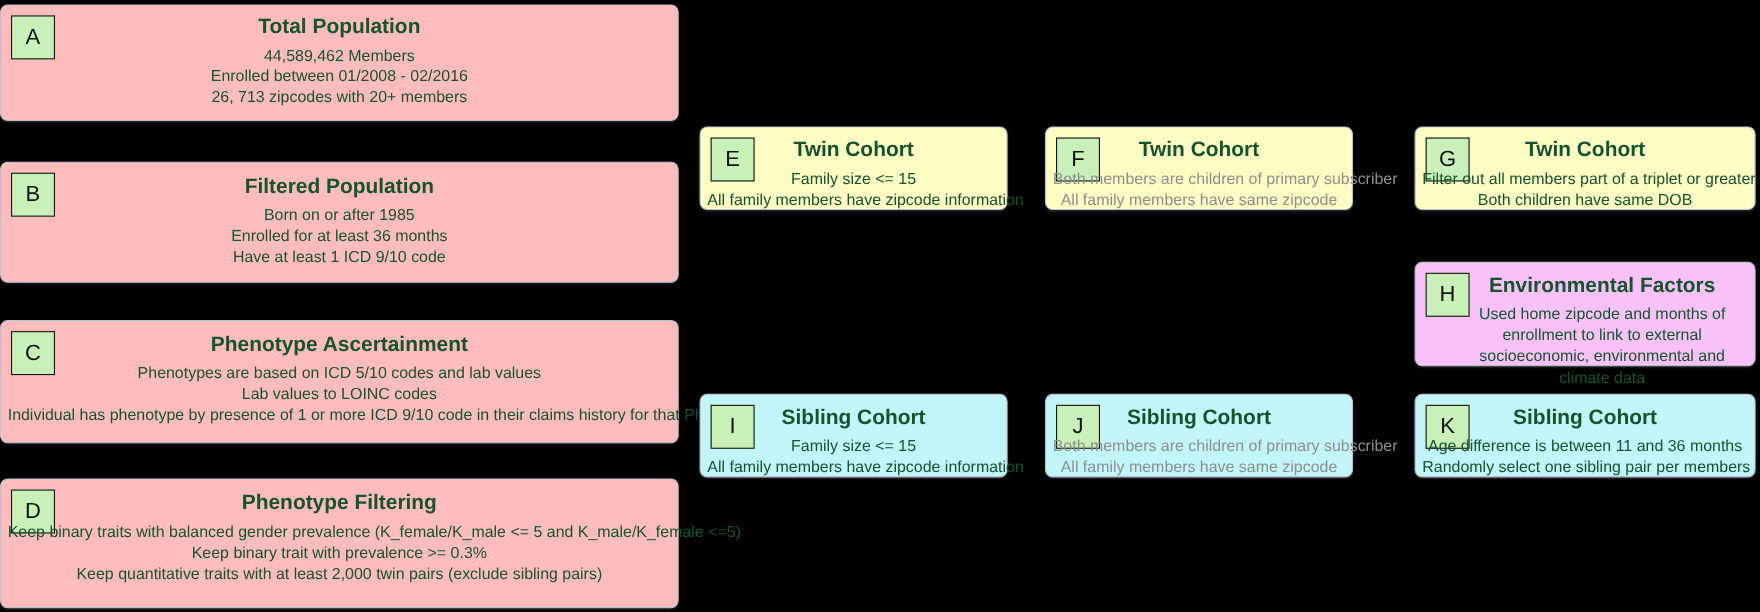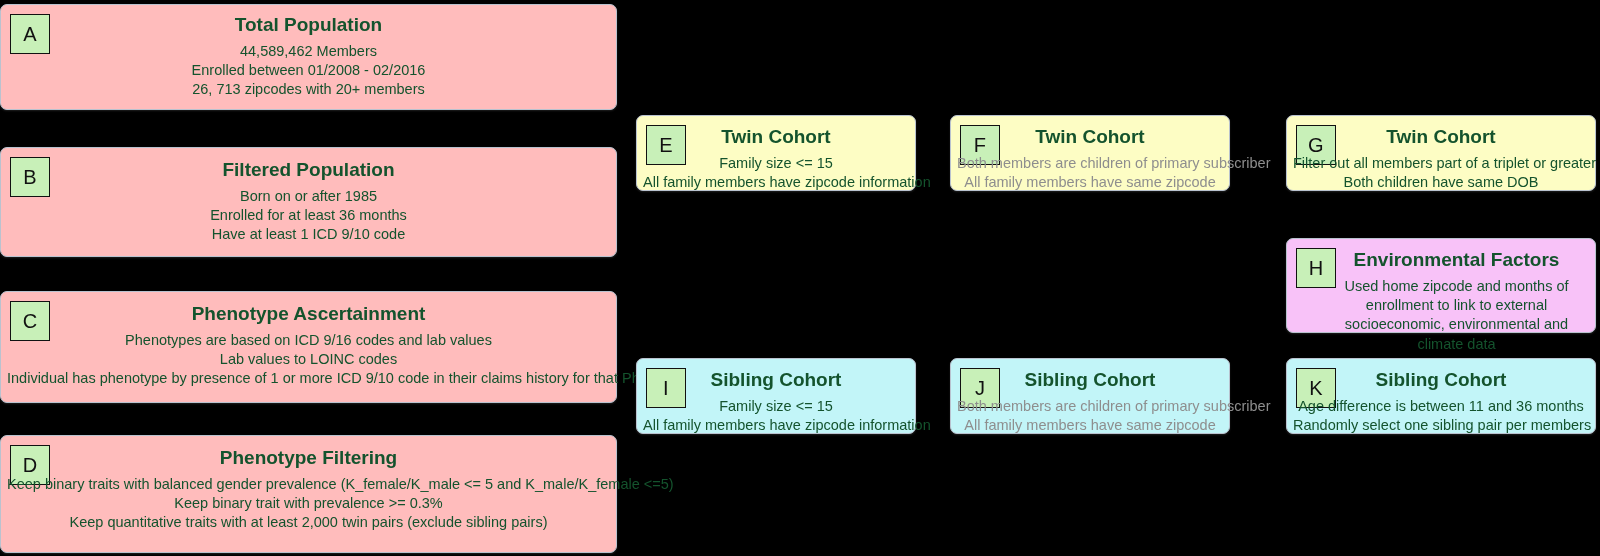--- a/index.html
+++ b/index.html
@@ -139,21 +139,21 @@
           <div>Have at least 1 ICD 9/10 code</div>
         </div>
     </div>
   </div>
 
   <div class="card pink" id="card-c">
     <div class="badge">C</div>
     <div class="card-body">
       <div class="card-title">Phenotype Ascertainment</div>
       <div class="card-lines">
-          <div>Phenotypes are based on ICD 9/16 codes and lab values</div>
+          <div>Phenotypes are based on ICD 5/10 codes and lab values</div>
           <div>Lab values to LOINC codes</div>
           <div>Individual has phenotype by presence of 1 or more ICD 9/10 code in their claims history for that PheWAS code</div>
         </div>
     </div>
   </div>
 
   <div class="card pink" id="card-d">
     <div class="badge">D</div>
     <div class="card-body">
       <div class="card-title">Phenotype Filtering</div>

